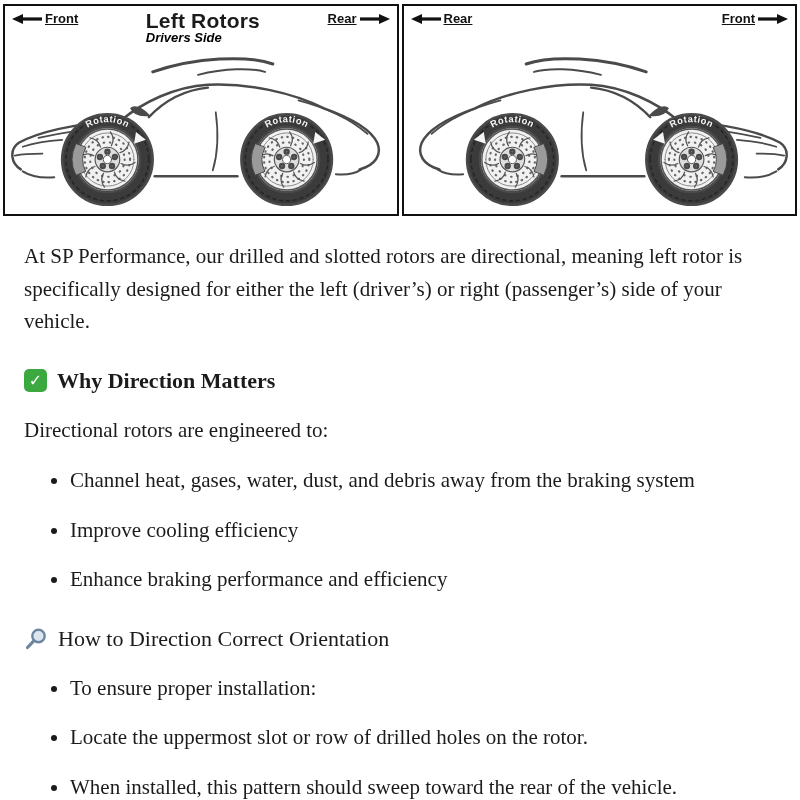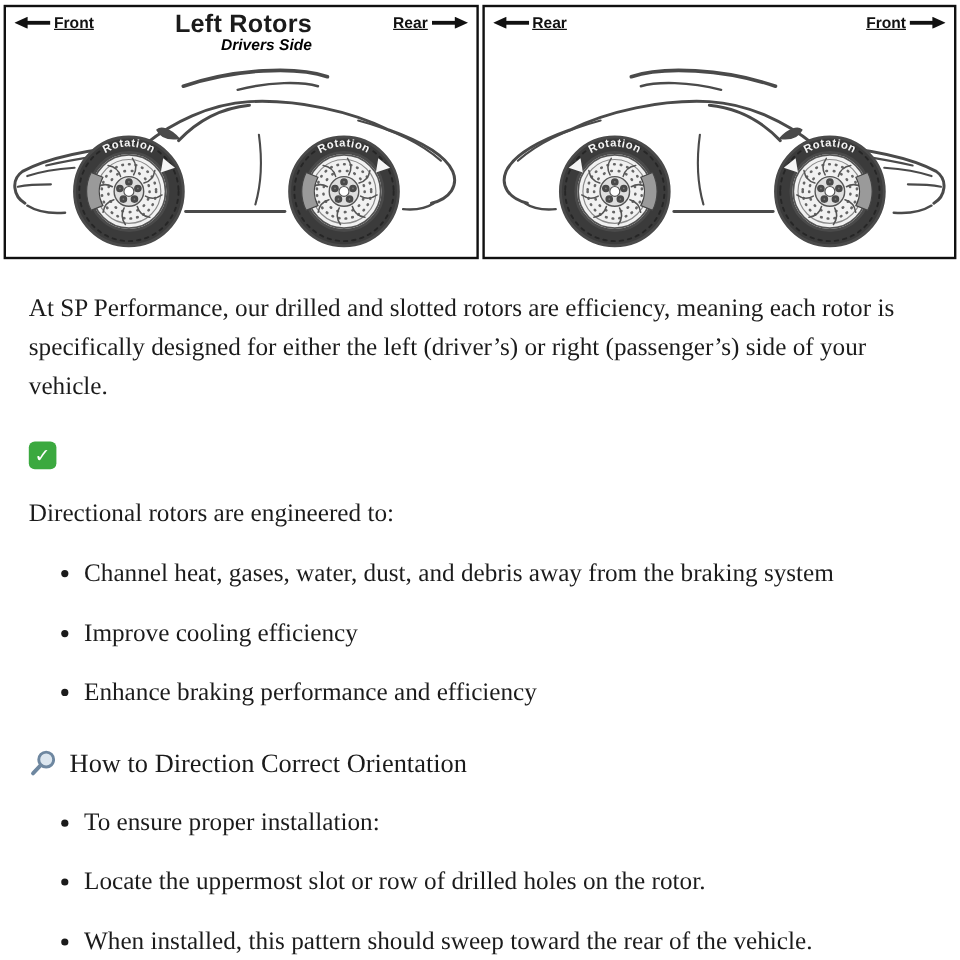--- a/index.html
+++ b/index.html
@@ -25,21 +25,21 @@
     display:flex; justify-content:space-between; align-items:flex-start;
     padding:3px 7px 0 7px;
     font-family:"Liberation Sans","DejaVu Sans",sans-serif;
   }
   .dir {
     display:flex; align-items:center; gap:3px;
     font-weight:bold; font-size:13px; color:#111; padding-top:2px;
   }
   .dir-text { text-decoration:underline; }
   .dir svg { display:block; }
-  .titles { text-align:right; line-height:1.02; margin-top:1px; }
+  .titles { text-align:left; line-height:1.02; margin-top:1px; }
   .ptitle { display:block; font-weight:bold; font-size:21px; letter-spacing:0.2px; }
   .psub { display:block; font-weight:bold; font-style:italic; font-size:13px; color:#000000; }
   .car-svg { position:absolute; left:0; top:38px; width:390px; height:170px; z-index:1; }
 
   
   .article { padding:6px 24px 26px 24px; }
   .article p { font-size:21px; line-height:1.55; margin:18px 0; max-width:758px; }
   .sec-heading {
     display:flex; align-items:center; gap:10px;
     font-size:22px; margin:30px 0 20px 0; font-weight:bold;
@@ -183,24 +183,25 @@
         <text font-family="Liberation Sans, DejaVu Sans, sans-serif" font-size="9.5" font-weight="bold" fill="#f5f5f5" letter-spacing="0.5" text-anchor="middle">
           <textPath href="#rotArc" startOffset="50%">Rotation</textPath>
         </text>
         <path d="M -29 -28 L -39 -20 L -27 -16 Z" fill="#f5f5f5"></path>
       </g>
     </svg>
   </section>
 </div>
 
 <div class="article">
-  <p>At SP Performance, our drilled and slotted rotors are efficiency, meaning each rotor is specifically designed for either the left (driver’s) or right (passenger’s) side of your vehicle.</p>
+  <p>At SP Performance, our drilled and slotted rotors are directional, meaning left rotor is specifically designed for either the left (driver’s) or right (passenger’s) side of your vehicle.</p>
 
   <h2 class="sec-heading">
     <span class="check-icon">✓</span>
+    <span>Why Direction Matters</span>
   </h2>
 
   <p>Directional rotors are engineered to:</p>
 
   <ul>
     <li>Channel heat, gases, water, dust, and debris away from the braking system</li>
     <li>Improve cooling efficiency</li>
     <li>Enhance braking performance and efficiency</li>
   </ul>
 

